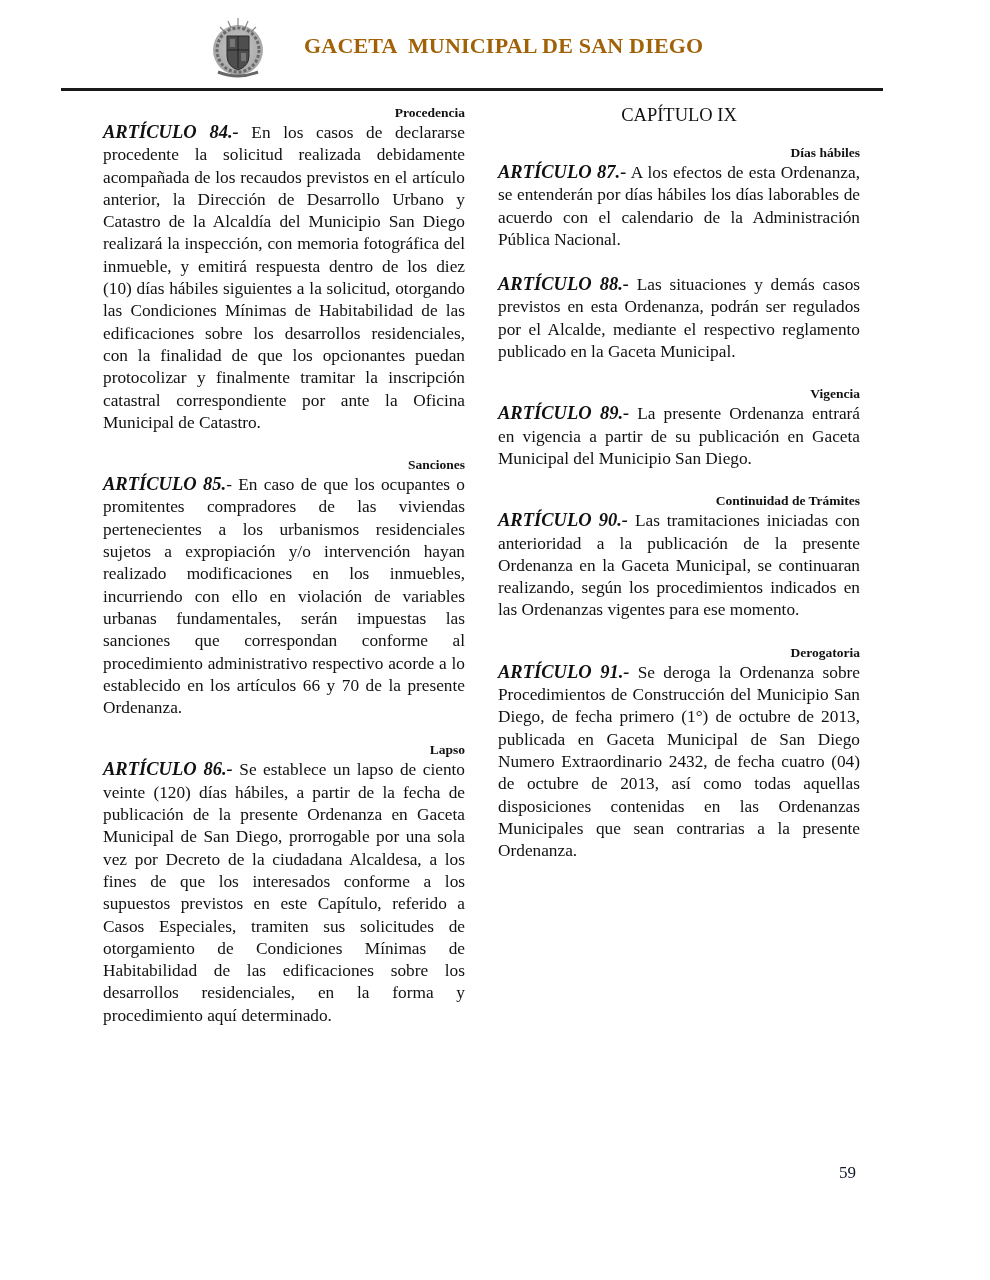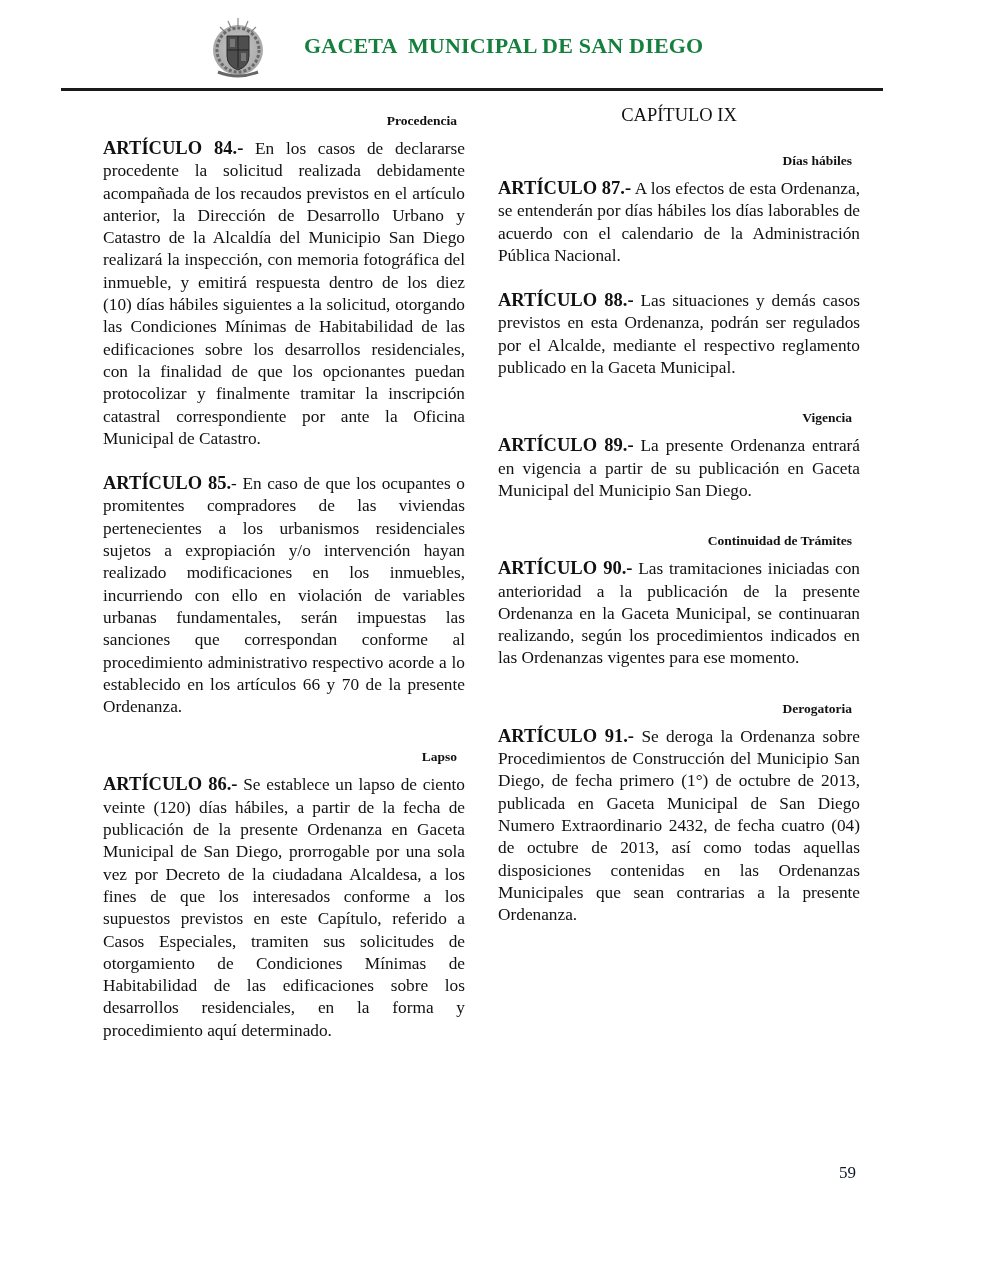--- a/index.html
+++ b/index.html
@@ -30,21 +30,21 @@
       height: 64px;
     }
     .gazette-title {
       position: absolute;
       left: 304px;
       top: 33px;
       font-size: 22px;
       font-weight: bold;
       letter-spacing: 0.2px;
       white-space: pre;
-      color: #15803d;
+      color: #a16207;
     }
     .header-rule {
       position: absolute;
       left: 61px;
       top: 88px;
       width: 822px;
       height: 3px;
       background: #1a1a1a;
     }
     .column {
@@ -54,31 +54,32 @@
       font-size: 17.3px;
       line-height: 22.3px;
     }
     .col-left { left: 103px; }
     .col-right { left: 498px; }
     .section-title {
       text-align: right;
       font-weight: bold;
       font-size: 13.5px;
       line-height: 16px;
-      margin: 8px;
+      margin: 0;
       padding-top: 1px;
     }
     .article {
       margin: 0;
       text-align: justify;
       text-align-last: left;
     }
     .article-label {
       font-weight: bold;
       font-size: 18.5px;
+      font-style: italic;
     }
     .gap { height: 22px; }
     .chapter {
       text-align: center;
       font-weight: normal;
       font-size: 18.5px;
       line-height: 22px;
       margin: 0 0 0 0;
     }
     .page-number {
@@ -127,20 +128,21 @@
 <div class="column col-left">
 
   <div>
     <p class="section-title">Procedencia</p>
     <p class="article"><span class="article-label">ARTÍCULO 84.-</span><span> En los casos de declararse procedente la solicitud realizada debidamente acompañada de los recaudos previstos en el artículo anterior, la Dirección de Desarrollo Urbano y Catastro de la Alcaldía del Municipio San Diego realizará la inspección, con memoria fotográfica del inmueble, y emitirá respuesta dentro de los diez (10) días hábiles siguientes a la solicitud, otorgando las Condiciones Mínimas de Habitabilidad de las edificaciones sobre los desarrollos residenciales, con la finalidad de que los opcionantes puedan protocolizar y finalmente tramitar la inscripción catastral correspondiente por ante la Oficina Municipal de Catastro.</span></p>
   </div>
 
   <div class="gap"></div>
 
   <div>
+    <p class="section-title">Sanciones</p>
     <p class="article"><span class="article-label">ARTÍCULO 85.</span><span>- En caso de que los ocupantes o promitentes compradores de las viviendas pertenecientes a los urbanismos residenciales sujetos a expropiación y/o intervención hayan realizado modificaciones en los inmuebles, incurriendo con ello en violación de variables urbanas fundamentales, serán impuestas las sanciones que correspondan conforme al procedimiento administrativo respectivo acorde a lo establecido en los artículos 66 y 70 de la presente Ordenanza.</span></p>
   </div>
 
   <div class="gap"></div>
 
   <div>
     <p class="section-title">Lapso</p>
     <p class="article"><span class="article-label">ARTÍCULO 86.-</span><span> Se establece un lapso de ciento veinte (120) días hábiles, a partir de la fecha de publicación de la presente Ordenanza en Gaceta Municipal de San Diego, prorrogable por una sola vez por Decreto de la ciudadana Alcaldesa, a los fines de que los interesados conforme a los supuestos previstos en este Capítulo, referido a Casos Especiales, tramiten sus solicitudes de otorgamiento de Condiciones Mínimas de Habitabilidad de las edificaciones sobre los desarrollos residenciales, en la forma y procedimiento aquí determinado.</span></p>
   </div>
 </div>

